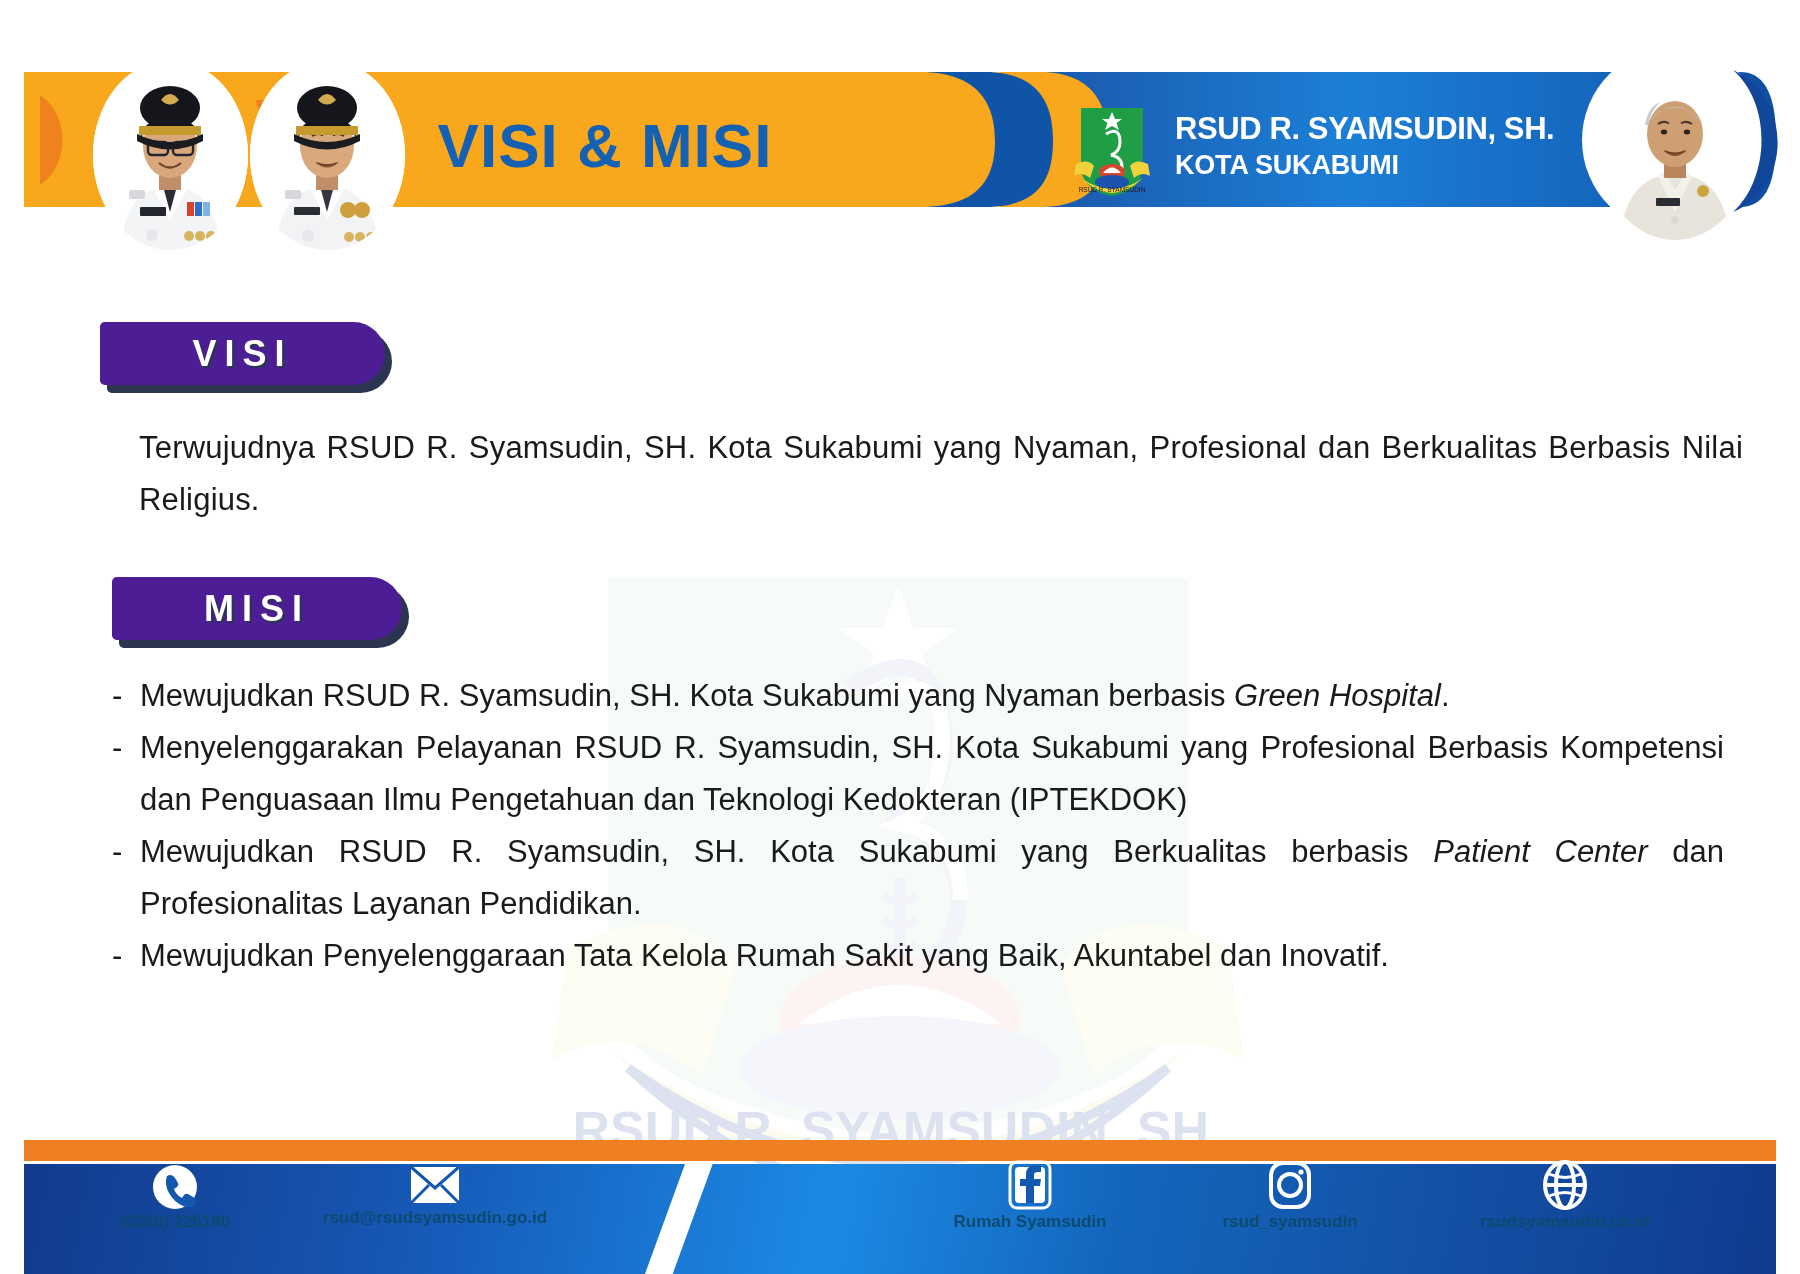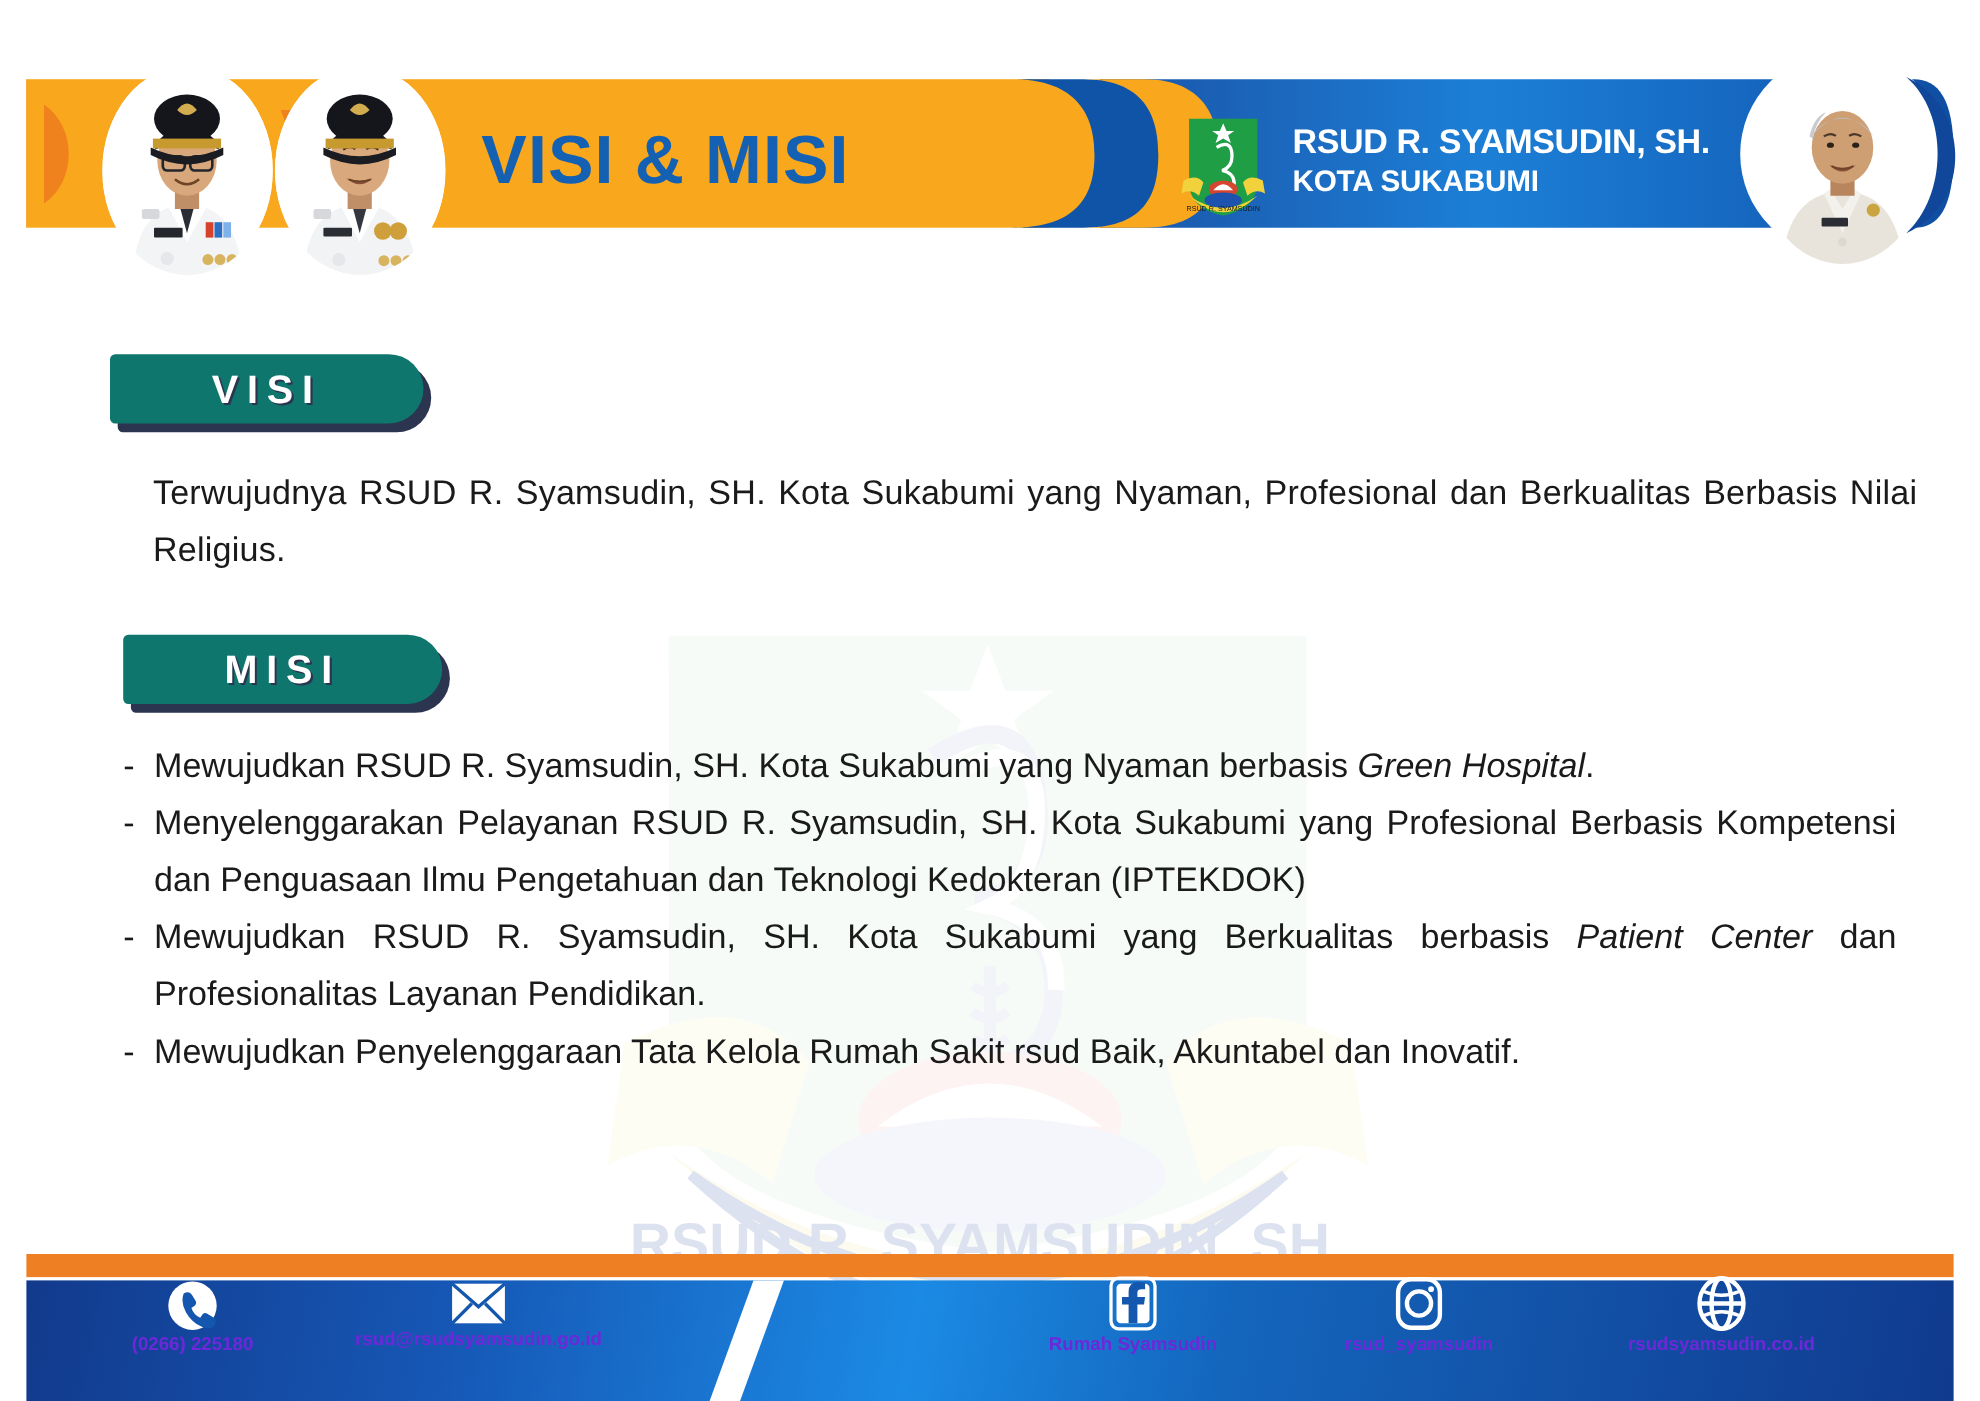--- a/index.html
+++ b/index.html
@@ -56,21 +56,21 @@
   .hdr-hosp .l2{font-size:27px;font-weight:bold;letter-spacing:-0.2px;line-height:34px;}
 
   
   #content{
     position:absolute; left:0; top:270px; width:1800px; height:870px;
   }
 
   .badge{
     position:absolute;
     height:63px;
-    background:#0f766e;
+    background:#4c1d95;
     border-top-left-radius:6px;
     border-bottom-left-radius:6px;
     border-top-right-radius:40px;
     border-bottom-right-radius:40px;
     box-shadow:7px 8px 0 #2c3550;
     color:#ffffff;
     font-size:36px;
     font-weight:bold;
     letter-spacing:8px;
     display:flex;
@@ -132,21 +132,21 @@
   #footer-slash{
     position:absolute;
     left:640px; top:-30px;
     width:26px; height:180px;
     background:#ffffff;
     transform:rotate(20deg);
   }
   .contact{
     position:absolute;
     text-align:center;
-    color:#6d28d9;
+    color:#0c4a6e;
     font-family:"Liberation Sans", sans-serif;
   }
   .contact .ico{ display:block; margin:0 auto 2px; }
   .contact .lbl{ display:block; font-size:17px; font-weight:bold; white-space:nowrap;}
   #contact-phone{ left:60px; top:24px; width:230px;}
   #contact-email{ left:290px; top:24px; width:290px;}
   #contact-facebook{ left:900px; top:20px; width:260px;}
   #contact-instagram{ left:1160px; top:20px; width:260px;}
   #contact-website{ left:1420px; top:20px; width:290px;}
 </style>
@@ -339,21 +339,21 @@
       <div class="misi-item">
         <span class="misi-dash">-</span>
         <span class="misi-body"><span>Menyelenggarakan Pelayanan RSUD R. Syamsudin, SH. Kota Sukabumi yang Profesional Berbasis Kompetensi dan Penguasaan Ilmu Pengetahuan dan Teknologi Kedokteran (IPTEKDOK)</span></span>
       </div>
       <div class="misi-item">
         <span class="misi-dash">-</span>
         <span class="misi-body"><span>Mewujudkan RSUD R. Syamsudin, SH. Kota Sukabumi yang Berkualitas berbasis </span><i>Patient Center</i><span> dan Profesionalitas Layanan Pendidikan.</span></span>
       </div>
       <div class="misi-item">
         <span class="misi-dash">-</span>
-        <span class="misi-body"><span>Mewujudkan Penyelenggaraan Tata Kelola Rumah Sakit rsud Baik, Akuntabel dan Inovatif.</span></span>
+        <span class="misi-body"><span>Mewujudkan Penyelenggaraan Tata Kelola Rumah Sakit yang Baik, Akuntabel dan Inovatif.</span></span>
       </div>
     </div>
 </div>
 
 <div id="footer">
   <div id="footer-orange"></div>
   <div id="footer-blue">
     <div id="footer-slash"></div>
   </div>
 

